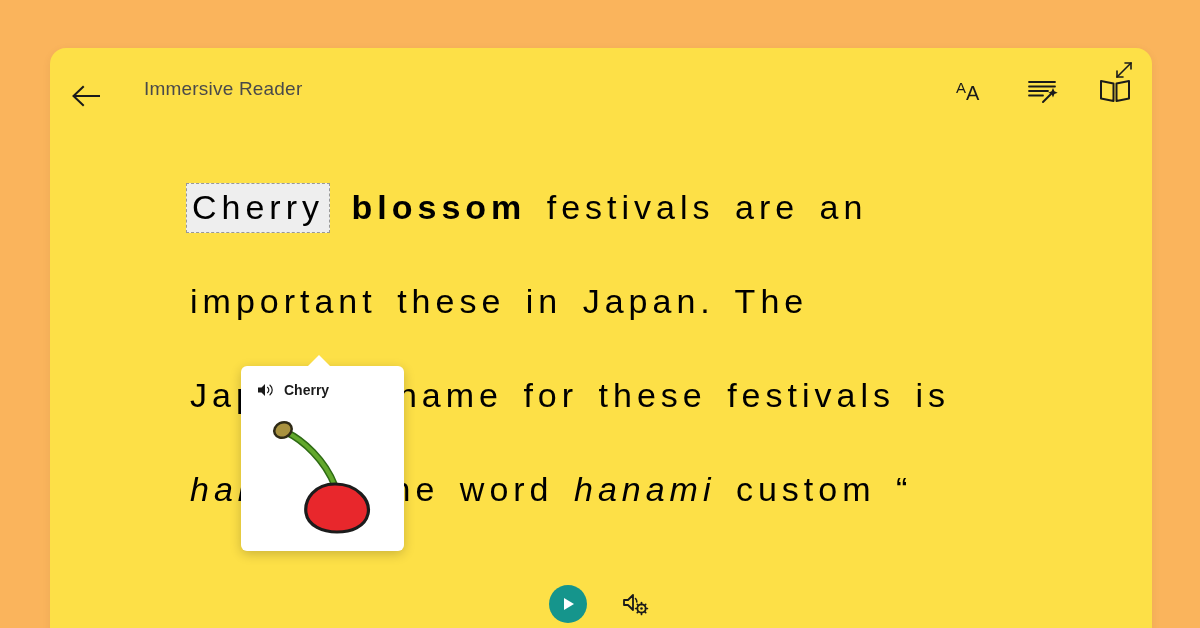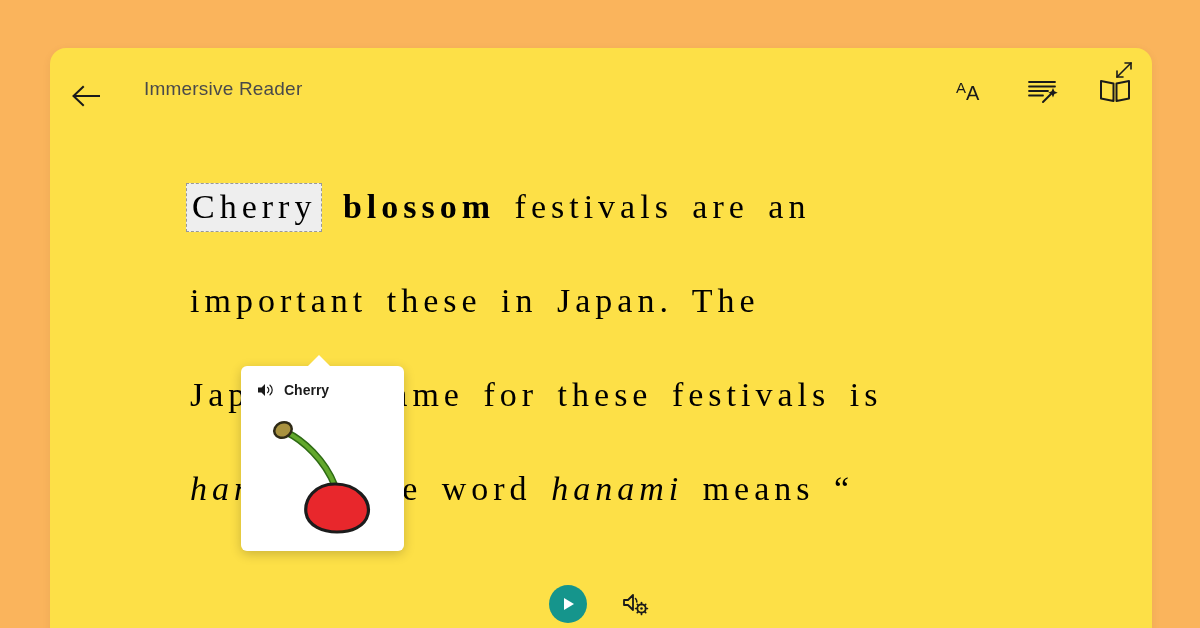--- a/index.html
+++ b/index.html
@@ -94,21 +94,20 @@
   .reader-text {
     position: absolute;
     left: 140px;
     top: 12px;
     width: 840px;
     font-size: 34px;
     line-height: 94px;
     letter-spacing: 5px;
     color: #000000;
     word-spacing: 6px;
-    font-family: Liberation Serif, serif;
   }
   .hl-word {
     background: #eeeeee;
     border: 1px dashed #999999;
     padding: 4px 5px 6px 5px;
     margin: 0 1px 0 -4px;
     position: relative;
   }
   .bold-word { font-weight: bold; }
   .ital-word { font-style: italic; }
@@ -260,21 +259,21 @@
       <div>
         <span class="hl-word">Cherry</span><span> </span><span class="bold-word">blossom</span><span> festivals are an</span>
       </div>
       <div>
         <span>important these in Japan. The</span>
       </div>
       <div>
         <span>Japanese name for these festivals is</span>
       </div>
       <div>
-        <span class="ital-word">hanami</span><span>. The word </span><span class="ital-word">hanami</span><span> means “</span>
+        <span class="ital-word">hanami</span><span>. The word </span><span class="ital-word">hanami</span><span> custom “</span>
       </div>
     </div>
 
     <div class="pic-dict">
       <div class="pic-dict-head">
         <svg width="18" height="16" viewBox="0 0 18 16">
           <polygon points="1,5.5 4.5,5.5 8,2 8,14 4.5,10.5 1,10.5" fill="#1a1a1a"></polygon>
           <g fill="none" stroke="#1a1a1a" stroke-width="1.2" stroke-linecap="round">
             <path d="M10.5 5.3 A3.4 3.4 0 0 1 10.5 10.7"></path>
             <path d="M13 3.2 A6.3 6.3 0 0 1 13 12.8"></path>

